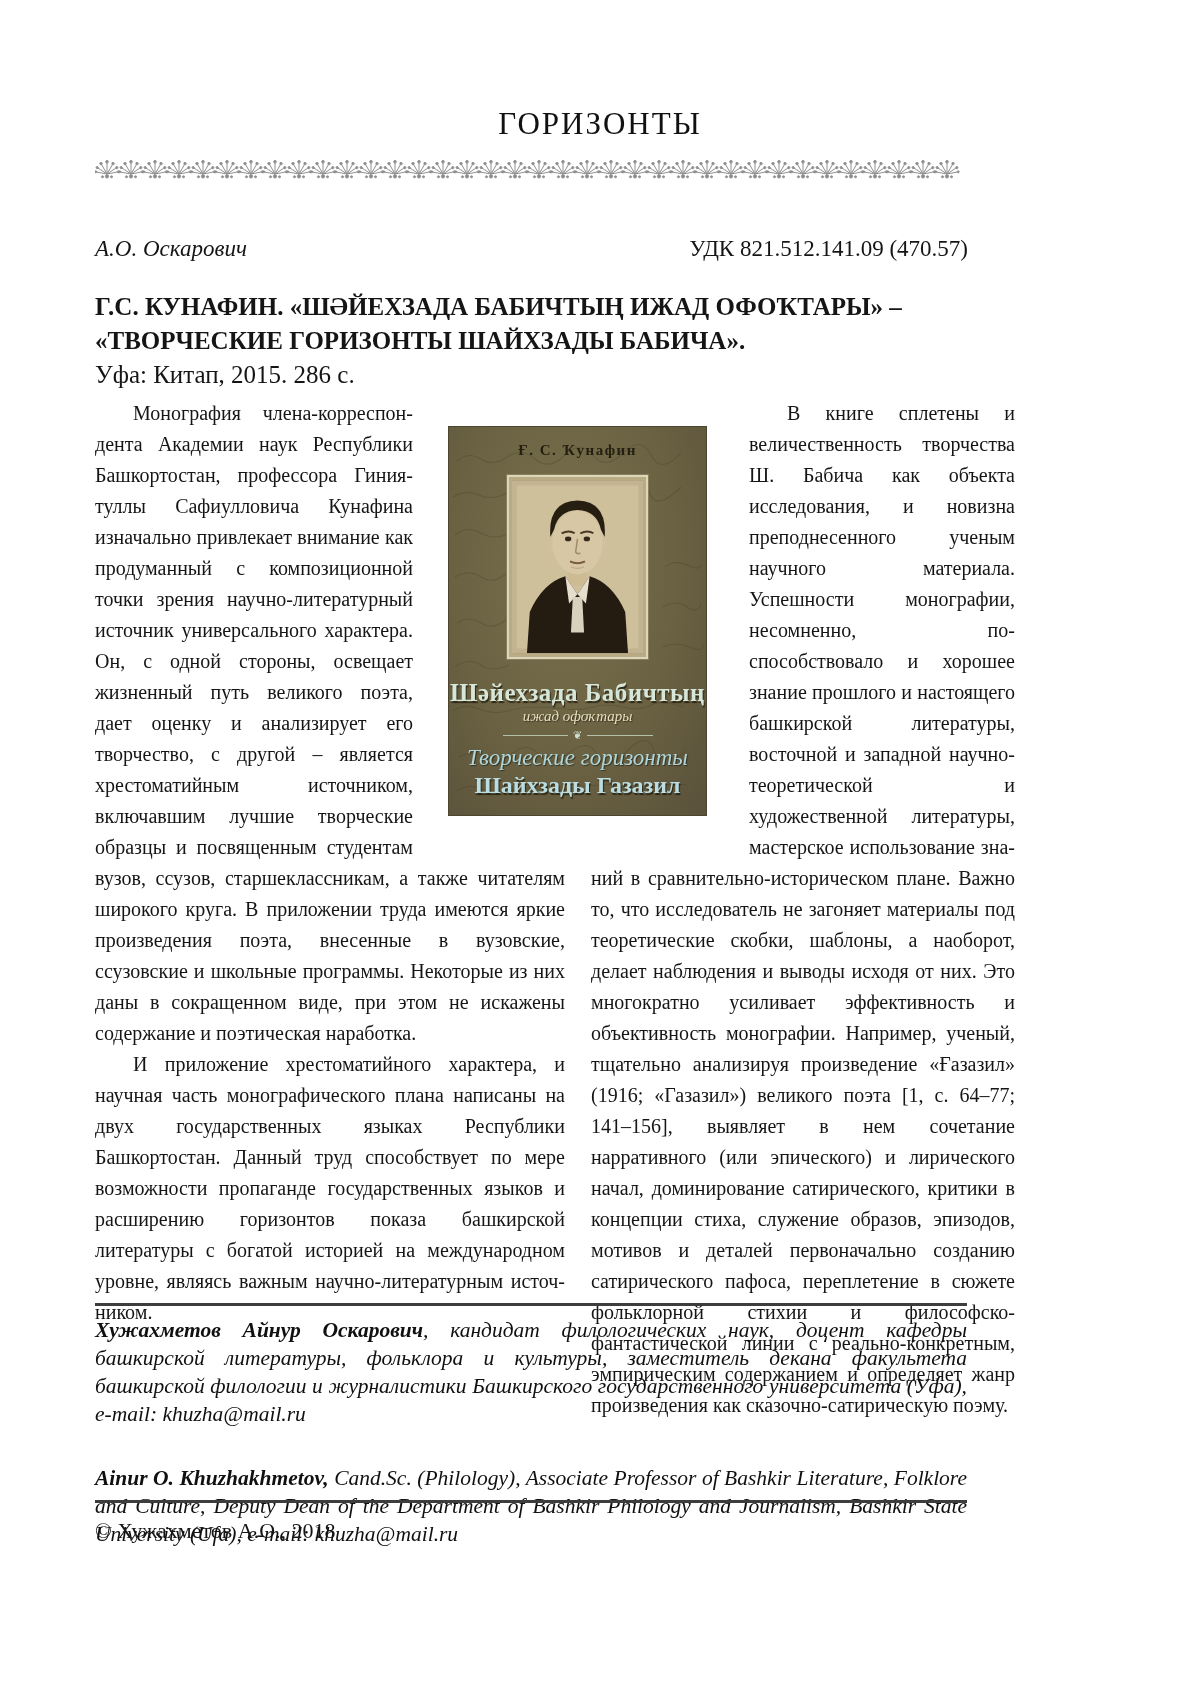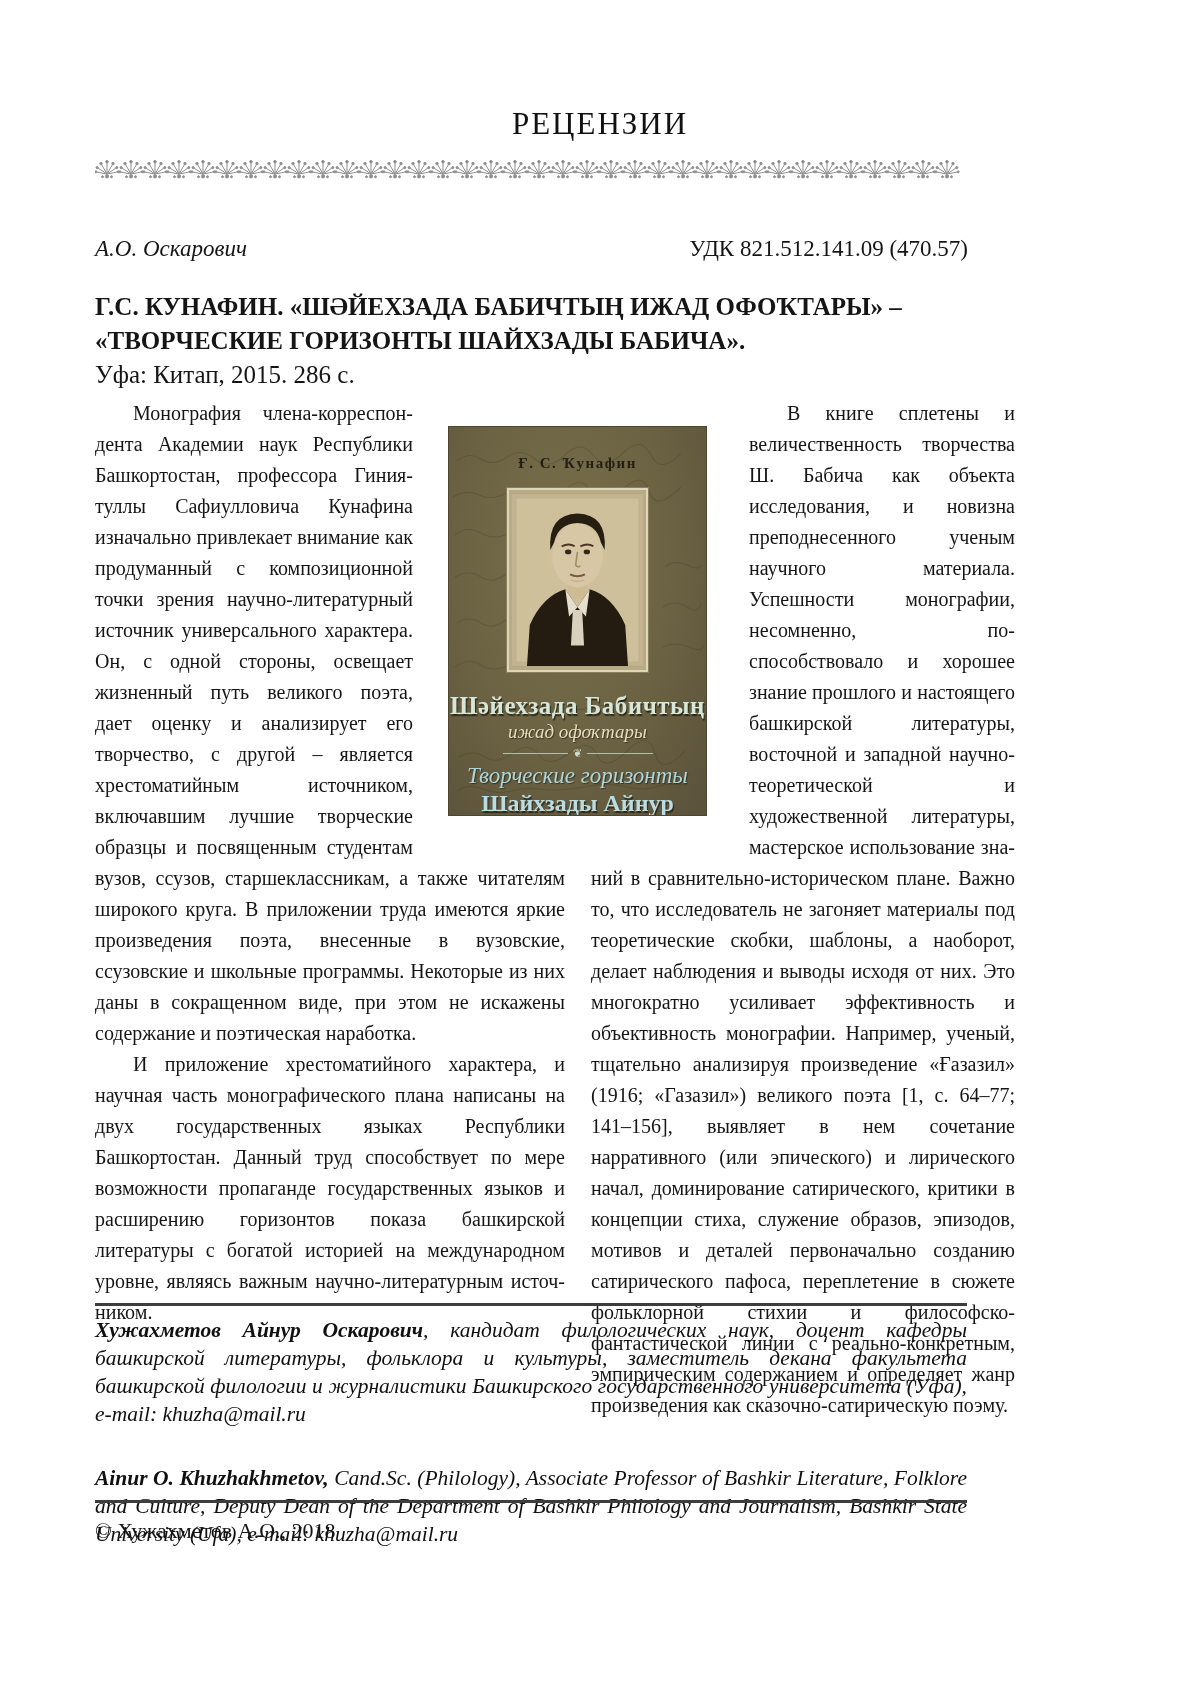--- a/index.html
+++ b/index.html
@@ -40,35 +40,35 @@
   .spacer-right{float:right;width:152px;height:444px;}
   .spacer-left{float:left;width:158px;height:458px;}
   
   .book-cover{
     position:absolute;left:449px;top:427px;width:257px;height:388px;
     background:radial-gradient(ellipse at 45% 35%, #78704b 0%, #6b6243 55%, #59513a 100%);
     box-shadow:0 0 0 1px #4c452f;
     text-align:center;overflow:hidden;
   }
   .cover-texture{position:absolute;left:0;top:0;width:100%;height:100%;}
-  .cover-inner{position:relative;width:100%;height:100%;margin-top:13px;}
+  .cover-inner{position:relative;width:100%;height:100%;}
   .cover-author{
     padding-top:15px;font-size:15px;letter-spacing:1.5px;color:#241f10;font-weight:bold;
   }
   .photo-frame{
     width:141px;height:184px;margin:16px auto 0 auto;box-sizing:border-box;
     border:2px solid #ddd6ba;outline:1px solid #8a7f5c;background:#b9ab84;padding:3px;
   }
   .photo-frame svg{display:block;width:100%;height:100%;}
   .cover-title-1{
     margin-top:20px;font-size:25px;font-weight:bold;color:#d6e6d8;
     text-shadow:1px 2px 1px rgba(25,20,8,.75);letter-spacing:.5px;
   }
   .cover-title-2{
-    margin-top:1px;font-size:19px;font-style:italic;color:#e7dfbf;
+    margin-top:1px;font-size:15px;font-style:italic;color:#e7dfbf;
     text-shadow:1px 1px 1px rgba(25,20,8,.6);
   }
   .cover-divider{
     width:150px;margin:5px auto 4px auto;display:flex;align-items:center;gap:5px;
     color:#cfe0d0;font-size:11px;line-height:11px;
   }
   .cover-divider::before,.cover-divider::after{
     content:"";flex:1;height:1px;background:#c8d8c4;opacity:.8;
   }
   .cover-sub-1{
@@ -90,21 +90,21 @@
   .bio b{font-style:italic;}
   .bio-ru{top:1316px;line-height:28px;}
   .bio-en{top:1464px;line-height:28px;}
   .copyright-line{position:absolute;left:95px;top:1518px;font-size:22px;}
 </style>
 </head>
 <body>
 
 <div class="page">
 
-  <div class="section-header">РЕЦЕНЗИИ</div>
+  <div class="section-header">ГОРИЗОНТЫ</div>
 
   <div class="ornament-row">
     <svg width="872" height="26" viewBox="0 0 872 26" xmlns="http://www.w3.org/2000/svg">
       <defs>
         <g id="fan" stroke="#8f8f8f" stroke-width="1" fill="#8f8f8f">
           <path d="M12 16 L12 5 M12 16 L6.5 6.5 M12 16 L17.5 6.5 M12 16 L3 10 M12 16 L21 10 M12 16 L1.5 14 M12 16 L22.5 14" fill="none"></path>
           <circle cx="12" cy="3.8" r="1.3"></circle>
             <circle cx="6" cy="5.6" r="1.2"></circle>
             <circle cx="18" cy="5.6" r="1.2"></circle>
           <circle cx="2.2" cy="9.6" r="1.1"></circle>
@@ -218,21 +218,21 @@
           <path d="M62 86 q8 4 16 0" stroke="#7a5a42" stroke-width="2.2" fill="none"></path>
           <path d="M63 92 q7 3 14 0" stroke="#b49c74" stroke-width="1.2" fill="none" opacity="0.7"></path>
         </svg>
       </div>
       <div class="cover-title-1">Шәйехзада Бабичтың</div>
       <div class="cover-title-2">ижад офоҡтары</div>
       <div class="cover-divider">
         <span>❦</span>
       </div>
       <div class="cover-sub-1">Творческие горизонты</div>
-      <div class="cover-sub-2">Шайхзады Айнур</div>
+      <div class="cover-sub-2">Шайхзады Газазил</div>
     </div>
   </div>
 
   <div class="rule rule-top"></div>
 
   <div class="bio bio-ru">
     <b>Хужахметов Айнур Оскарович</b><span>, кандидат филологических наук, доцент кафедры башкирской литературы, фольклора и культуры, заместитель декана факультета башкирской филологии и журналистики Башкирского государственного университета (Уфа), e-mail: khuzha@mail.ru</span>
   </div>
 
   <div class="bio bio-en">

